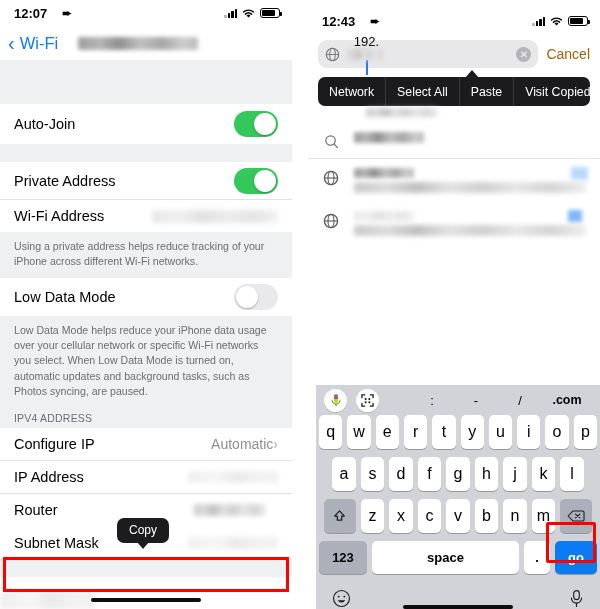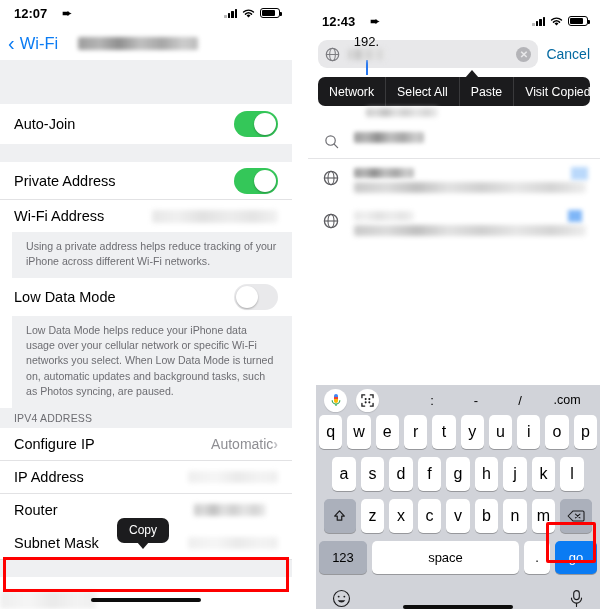--- a/index.html
+++ b/index.html
@@ -68,21 +68,20 @@
     background:#fff; display:flex; align-items:center; justify-content:space-between;
     padding:0 14px; font-size:14.5px; color:#000;
     border-bottom:1px solid #e2e2e4;
   }
   .row.nb { border-bottom:none; }
   .row .rv { color:#8e8e93; font-size:14px; display:flex; align-items:center; }
   .link-row { color:#0a7bf3; }
   .footnote {
     background:#eff0f2; color:#6d6d72; font-size:10.6px; line-height:1.45;
     padding:7px 14px 8px 14px;
-    margin-left:12px;
   }
   .sect-header {
     background:#eff0f2; color:#6d6d72; font-size:10.5px;
     padding:4px 14px 4px 14px; letter-spacing:.2px;
   }
   
   .toggle { width:44px;height:26px;border-radius:13px;position:relative;flex:none; }
   .toggle.on { background:#34c759; }
   .toggle.off { background:#e9e9eb; }
   .toggle .knob{
@@ -124,21 +123,21 @@
     flex:1; height:28px; background:#e8e8ea; border-radius:9px;
     display:flex; align-items:center; padding:0 7px; gap:7px; position:relative;
   }
   .url-text { font-size:13px; color:#000; display:flex; align-items:center;flex-direction:column;}
   .caret { width:2px;height:15px;background:#2878f0;display:inline-block;margin-left:1px;}
   .clear-x {
     width:15px;height:15px;border-radius:50%;background:#b4b4b8;color:#e8e8ea;
     font-size:10px;display:flex;align-items:center;justify-content:center;
     margin-left:auto; font-weight:bold;
   }
-  .cancel-btn { color:#0369a1; font-size:14px; }
+  .cancel-btn { color:#a16207; font-size:14px; }
   .ctxmenu-wrap { position:relative; margin:9px 10px 0 10px; }
   .ctxmenu {
     background:#1b1b1d; border-radius:7px; display:flex; align-items:stretch;
     height:29px; overflow:hidden;
   }
   .ctxmenu div {
     color:#fff; font-size:12.3px; display:flex; align-items:center;
     padding:0 11px; border-right:1px solid #3a3a3c; white-space:nowrap;
   }
   .ctxmenu div:last-child { border-right:none; }
@@ -161,31 +160,31 @@
   }
   .kb-circ {
     width:23px;height:23px;border-radius:50%;background:#fff;
     display:flex;align-items:center;justify-content:center;
     box-shadow:0 1px 1px rgba(0,0,0,.12);
   }
   .kb-sym { display:flex; align-items:center; gap:0; margin-left:auto; }
   .kb-sym span {
     font-size:13px; color:#000; width:44px; text-align:center; display:block;
   }
-  .kb-sym span.dotcom { font-size:12.5px; width:50px; }
+  .kb-sym span.dotcom { font-size:12.5px; width:50px;font-weight:bold; }
   .krow { display:flex; justify-content:center; gap:5px; padding:0 3px; margin-bottom:8px; }
   .key {
     background:#fff; border-radius:5px; height:34px; width:23.5px;
     display:flex;align-items:center;justify-content:center;
     font-size:16px;color:#000;box-shadow:0 1px 0 rgba(0,0,0,.28);
   }
   .krow.r2 { padding:0 15px; }
   .krow.r3 { padding:0 3px; }
   .key.wide { width:32px; background:#abb0bb; }
-  .key.bottom { height:33px; font-size:13px; }
+  .key.bottom { height:33px; font-size:13px;font-weight:bold; }
   .key.k123 { width:48px; background:#abb0bb; }
   .key.kspace { flex:1; }
   .key.kdot { width:26px; }
   .key.kgo { width:42px; background:#0a7bf3; color:#fff; }
   .go-red {
     position:absolute; border:3px solid #fe0000; border-radius:2px;
     width:50px; height:41px; right:4px; bottom:54px; pointer-events:none;
   }
   .kb-bottom {
     display:flex;align-items:center;justify-content:space-between;

